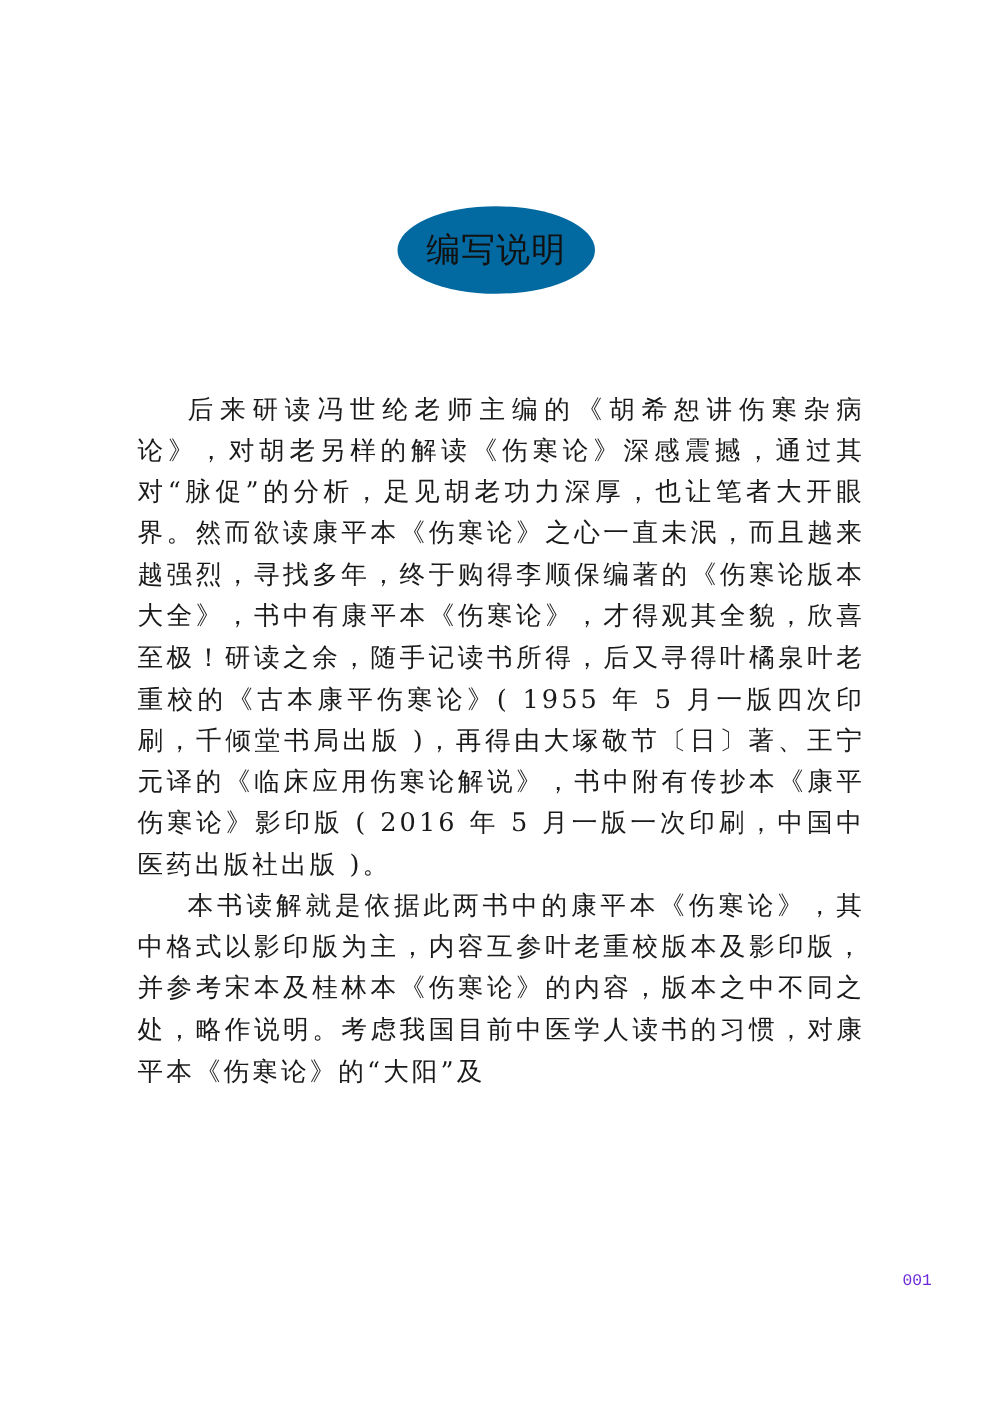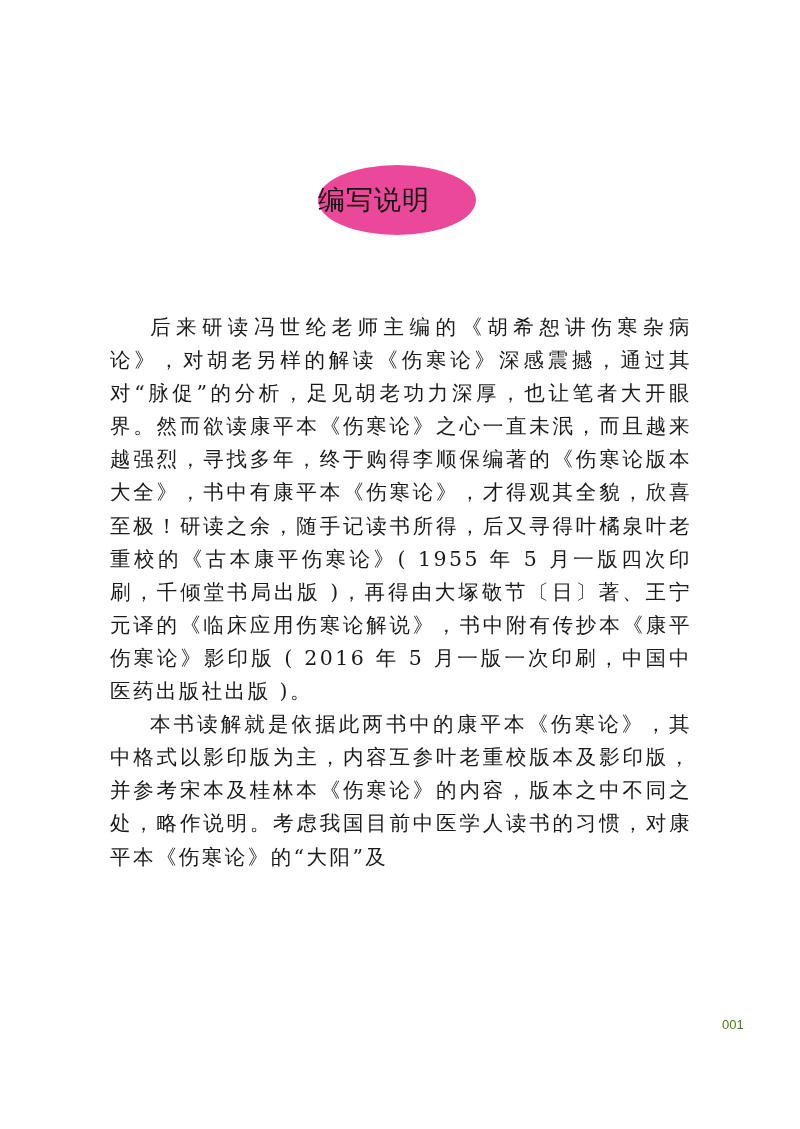--- a/index.html
+++ b/index.html
@@ -1,27 +1,27 @@
 <!DOCTYPE html>
 <html><head>
 <meta charset="utf-8">
 <style>
   html, body { margin:0; padding:0; background:#ffffff; }
   body { width:800px; height:1129px; position:relative; overflow:hidden;
          font-family:"DejaVu Serif", "Liberation Serif", serif; color:#1a1a1a; }
   .title-wrap { position:absolute; left:318px; top:165px; width:158px; height:70px;
-                border-radius:50%; background:#ec4899;
-                display:flex; align-items:center; }
+                border-radius:50%; background:#0369a1;
+                display:flex; align-items:center; justify-content:center; }
   .title { font-family:"DejaVu Sans", "Liberation Sans", sans-serif; font-size:27px;
            color:#111; letter-spacing:1px; }
   .body { position:absolute; left:110px; top:311px; width:582px; }
   .para { margin:0; font-size:20.5px; line-height:33.1px; text-align:justify;
           text-align-last:left; letter-spacing:2.45px; text-indent:40px; }
   .page-num { position:absolute; left:722px; top:1017px;
-              font-family:Liberation Sans, sans-serif; font-size:13px; color:#4d7c0f; }
+              font-family:Liberation Mono, monospace; font-size:13px; color:#6d28d9; }
 </style>
 </head>
 <body>
 
 <div class="title-wrap">
   <span class="title">编写说明</span>
 </div>
 
 <div class="body">
   <p class="para">后来研读冯世纶老师主编的《胡希恕讲伤寒杂病论》，对胡老另样的解读《伤寒论》深感震撼，通过其对“脉促”的分析，足见胡老功力深厚，也让笔者大开眼界。然而欲读康平本《伤寒论》之心一直未泯，而且越来越强烈，寻找多年，终于购得李顺保编著的《伤寒论版本大全》，书中有康平本《伤寒论》，才得观其全貌，欣喜至极！研读之余，随手记读书所得，后又寻得叶橘泉叶老重校的《古本康平伤寒论》( 1955 年 5 月一版四次印刷，千倾堂书局出版 )，再得由大塚敬节〔日〕著、王宁元译的《临床应用伤寒论解说》，书中附有传抄本《康平伤寒论》影印版 ( 2016 年 5 月一版一次印刷，中国中医药出版社出版 )。</p>

